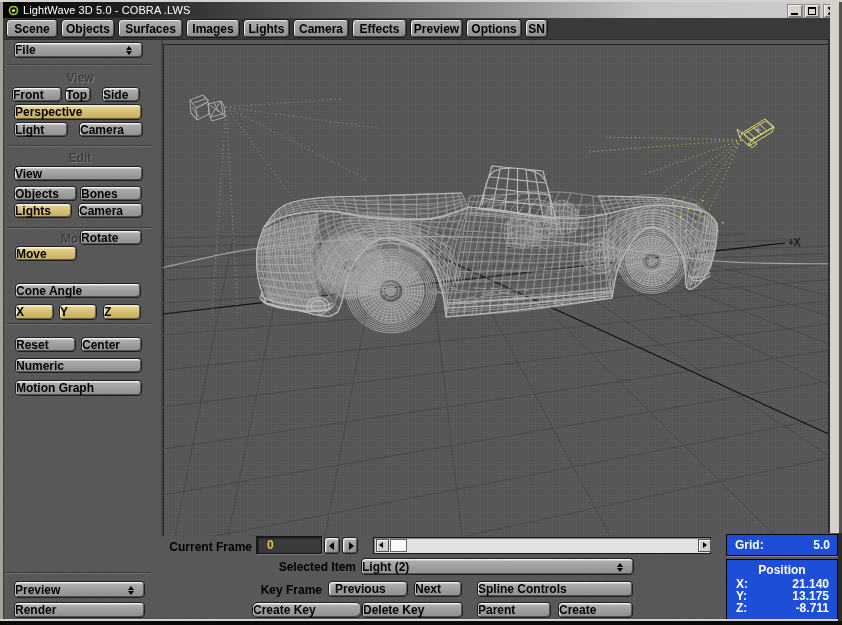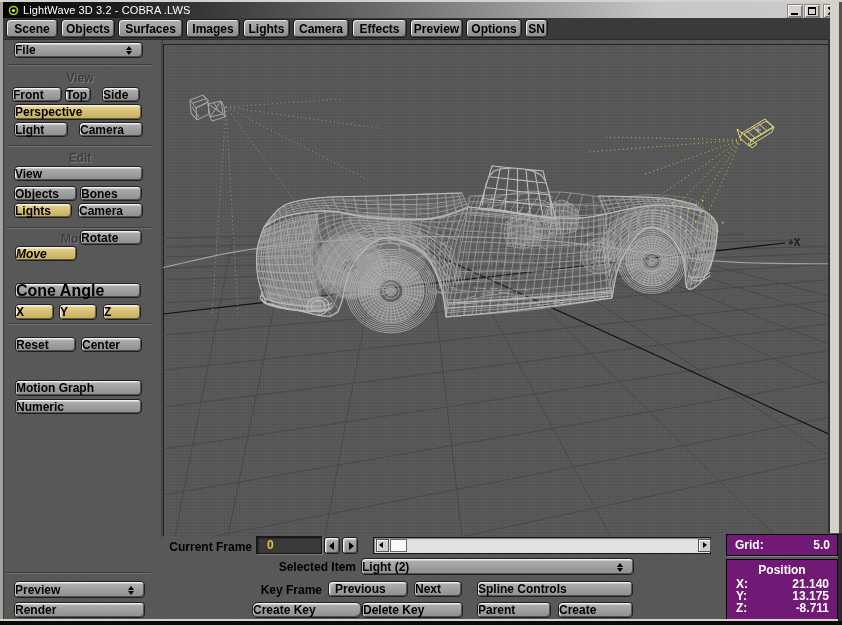--- a/index.html
+++ b/index.html
@@ -45,37 +45,37 @@
 .arr { border-radius:3px; }
 .tl { position:absolute; left:4px; top:4px; width:0; height:0; border-top:4px solid transparent; border-bottom:4px solid transparent; border-right:5px solid #000; }
 .tr { position:absolute; left:6px; top:4px; width:0; height:0; border-top:4px solid transparent; border-bottom:4px solid transparent; border-left:5px solid #000; }
 .sbar { position:absolute; background:#e2e2e2; border:1px solid #161616;
   box-shadow: inset 1px 1px 1px rgba(0,0,0,.45); }
 .sarr { position:absolute; top:1px; width:13px; height:13px; background:#cfcfcf; border:1px solid #555;
   box-shadow: inset 1px 1px 0 #fff; }
 .sarr .tl { left:2px; top:2px; border-top:3.5px solid transparent; border-bottom:3.5px solid transparent; border-right:4.5px solid #000; }
 .sarr .tr { left:4px; top:2px; border-top:3.5px solid transparent; border-bottom:3.5px solid transparent; border-left:4.5px solid #000; }
 .sthumb { position:absolute; top:1px; height:13px; background:#fafafa; border:1px solid #666; }
-.dpan { position:absolute; background:#701a75; border:1px solid #000;
+.dpan { position:absolute; background:#1d4ed8; border:1px solid #000;
   box-shadow: 1px 1px 0 rgba(255,255,255,.25); color:#fff; font-weight:bold; font-size:12px; }
 </style></head><body>
 <div id="frame-l"></div>
 <div id="frame-r"></div>
 <div style="position:absolute;left:828px;top:40px;width:2px;height:493px;background:#2e2e2e;z-index:49"></div>
 <div style="position:absolute;left:839px;top:2px;width:3px;height:531px;background:#55514b;z-index:51"></div>
 <div style="position:absolute;left:838px;top:533px;width:4px;height:88px;background:#2b2b2b;z-index:51"></div>
 <div id="frame-t"></div>
 <div id="frame-b"></div>
 <div id="blackbar"></div>
 <div id="title">
   <svg id="ticon" viewBox="0 0 11 11">
       <circle cx="5.5" cy="5.5" r="4" fill="none" stroke="#9acd32" stroke-width="1.6"></circle>
       <circle cx="5.5" cy="5.5" r="1.6" fill="#e8e060"></circle>
     </svg>
-  <div class="txt">LightWave 3D 3.2 - COBRA .LWS</div>
+  <div class="txt">LightWave 3D 5.0 - COBRA .LWS</div>
   <div class="wbtn" style="left:785px">
       <div style="position:absolute;left:3px;bottom:2px;width:7px;height:2px;background:#000"></div>
     </div>
   <div class="wbtn" style="left:802px">
       <div style="position:absolute;left:3px;top:2px;width:8px;height:8px;border:1px solid #000;border-top-width:2px"></div>
     </div>
   <div class="wbtn" style="left:821px">
       <div style="position:absolute;left:3px;top:2px;width:8px;height:8px">
         <div style="position:absolute;left:3.5px;top:-1px;width:1.6px;height:10px;background:#000;transform:rotate(45deg)"></div>
         <div style="position:absolute;left:3.5px;top:-1px;width:1.6px;height:10px;background:#000;transform:rotate(-45deg)"></div>
@@ -261,30 +261,30 @@
 <div class="b" style="left:79px;top:122px;width:64px;height:15px;font-size:12px;line-height:14px;">Camera</div>
 <div class="sep" style="left:7px;top:145px;width:145px"></div>
 <div class="slab" style="left:0px;top:151px;width:160px;font-size:12px">Edit</div>
 <div class="b" style="left:14px;top:166px;width:129px;height:15px;font-size:12px;line-height:14px;">View</div>
 <div class="b" style="left:14px;top:186px;width:63px;height:15px;font-size:12px;line-height:14px;">Objects</div>
 <div class="b" style="left:80px;top:186px;width:62px;height:15px;font-size:12px;line-height:14px;">Bones</div>
 <div class="b y" style="left:14px;top:203px;width:58px;height:15px;font-size:12px;line-height:14px;">Lights</div>
 <div class="b" style="left:78px;top:203px;width:65px;height:15px;font-size:12px;line-height:14px;">Camera</div>
 <div class="sep" style="left:7px;top:227px;width:145px"></div>
 <div class="slab" style="left:0px;top:232px;width:160px;font-size:12px">Mouse</div>
-<div class="b y" style="left:15px;top:246px;width:62px;height:15px;font-size:12px;line-height:14px;font-style:italic;">Move</div>
+<div class="b y" style="left:15px;top:246px;width:62px;height:15px;font-size:12px;line-height:14px;">Move</div>
 <div class="b" style="left:80px;top:230px;width:62px;height:15px;font-size:12px;line-height:14px;">Rotate</div>
-<div class="b" style="left:15px;top:283px;width:126px;height:15px;font-size:16px;line-height:14px;">Cone Angle</div>
+<div class="b" style="left:15px;top:283px;width:126px;height:15px;font-size:12px;line-height:14px;">Cone Angle</div>
 <div class="b y" style="left:15px;top:304px;width:39px;height:16px;font-size:12px;line-height:15px;">X</div>
 <div class="b y" style="left:59px;top:304px;width:38px;height:16px;font-size:12px;line-height:15px;">Y</div>
 <div class="b y" style="left:103px;top:304px;width:38px;height:16px;font-size:12px;line-height:15px;">Z</div>
 <div class="sep" style="left:7px;top:323px;width:145px"></div>
 <div class="b" style="left:15px;top:337px;width:61px;height:15px;font-size:12px;line-height:14px;">Reset</div>
 <div class="b" style="left:81px;top:337px;width:61px;height:15px;font-size:12px;line-height:14px;">Center</div>
-<div class="b" style="left:15px;top:358px;width:127px;height:15px;font-size:12px;line-height:14px;margin-top:41px;">Numeric</div>
+<div class="b" style="left:15px;top:358px;width:127px;height:15px;font-size:12px;line-height:14px;">Numeric</div>
 <div class="b" style="left:15px;top:380px;width:127px;height:16px;font-size:12px;line-height:15px;">Motion Graph</div>
 <div class="sep" style="left:5px;top:572px;width:146px"></div>
 <div class="b" style="left:14px;top:581px;width:131px;height:17px;font-size:12px;line-height:16px;">Preview<span class="gly" style="right:9px">
       <i class="up"></i>
       <i class="dn"></i>
     </span></div>
 <div class="b" style="left:14px;top:602px;width:131px;height:16px;font-size:12px;line-height:15px;">Render</div>
 <div class="blab" style="left:150px;top:540px;width:102px;text-align:right">Current Frame</div>
 <div class="field" style="left:256px;top:536px;width:66px;height:18px">
     <span>0</span>

